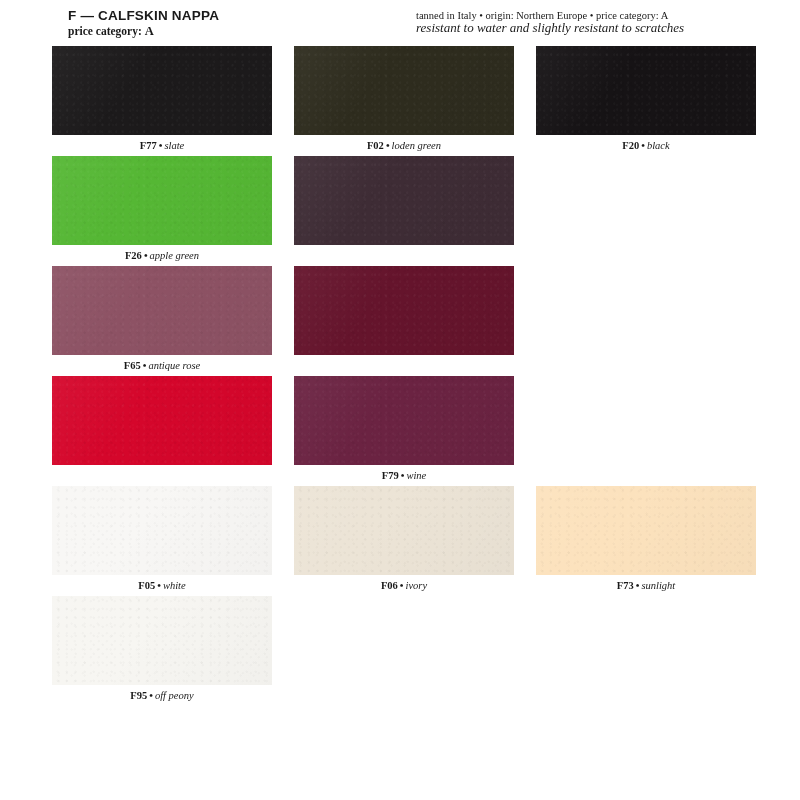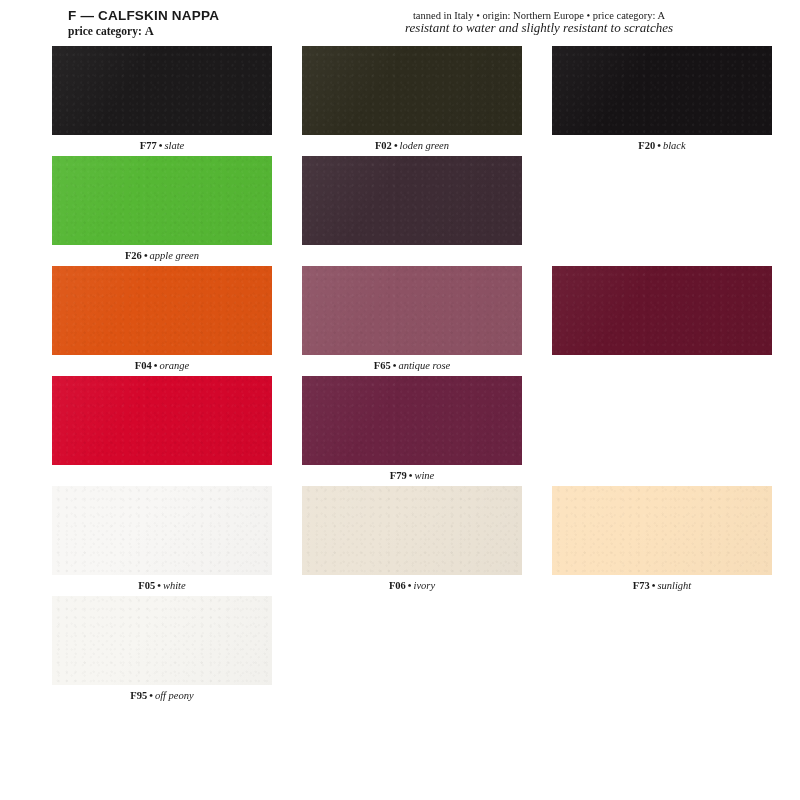--- a/index.html
+++ b/index.html
@@ -51,23 +51,23 @@
     margin-top: 1px;
     color: #1a1a1a;
     white-space: nowrap;
   }
   .price-line .price-value {
     font-size: 12.5px;
     font-weight: 700;
   }
   .header-right {
     position: absolute;
-    left: 353px;
+    left: 364px;
     top: 1px;
-    text-align: center;
+    text-align: left;
   }
   .spec-line {
     font-family: "Liberation Serif", serif;
     font-size: 10.5px;
     line-height: 13px;
     color: #1a1a1a;
     white-space: nowrap;
   }
   .spec-sub {
     font-family: "Liberation Serif", serif;
@@ -83,21 +83,21 @@
     position: relative;
     margin-top: 4px;
   }
   .row {
     display: flex;
     gap: 0;
     height: 110px;
   }
   .cell {
     width: 220px;
-    margin-right: 30px;
+    margin-right: 22px;
     position: relative;
   }
   .cell:last-child { margin-right: 8px; }
   .cell.empty .swatch,
   .cell.empty .caption { visibility: hidden; }
 
   .swatch {
     width: 220px;
     height: 89px;
     position: relative;
@@ -211,29 +211,20 @@
       <div class="cell">
         <div class="swatch" style="background-color: rgb(62, 44, 53);">
             <div class="grain"></div>
             <div class="sheen"></div>
           </div>
       </div>
     </div>
 
     <div class="row">
       <div class="cell">
-        <div class="swatch" style="background-color: rgb(221, 83, 18);">
-            <div class="grain"></div>
-            <div class="sheen"></div>
-          </div>
-        <div class="caption">
-          <span class="code">F04</span><span class="sep">•</span><span class="name">orange</span>
-        </div>
-      </div>
-      <div class="cell">
         <div class="swatch" style="background-color: rgb(141, 82, 100);">
             <div class="grain"></div>
             <div class="sheen"></div>
           </div>
         <div class="caption">
           <span class="code">F65</span><span class="sep">•</span><span class="name">antique rose</span>
         </div>
       </div>
       <div class="cell">
         <div class="swatch" style="background-color: rgb(101, 20, 44);">

